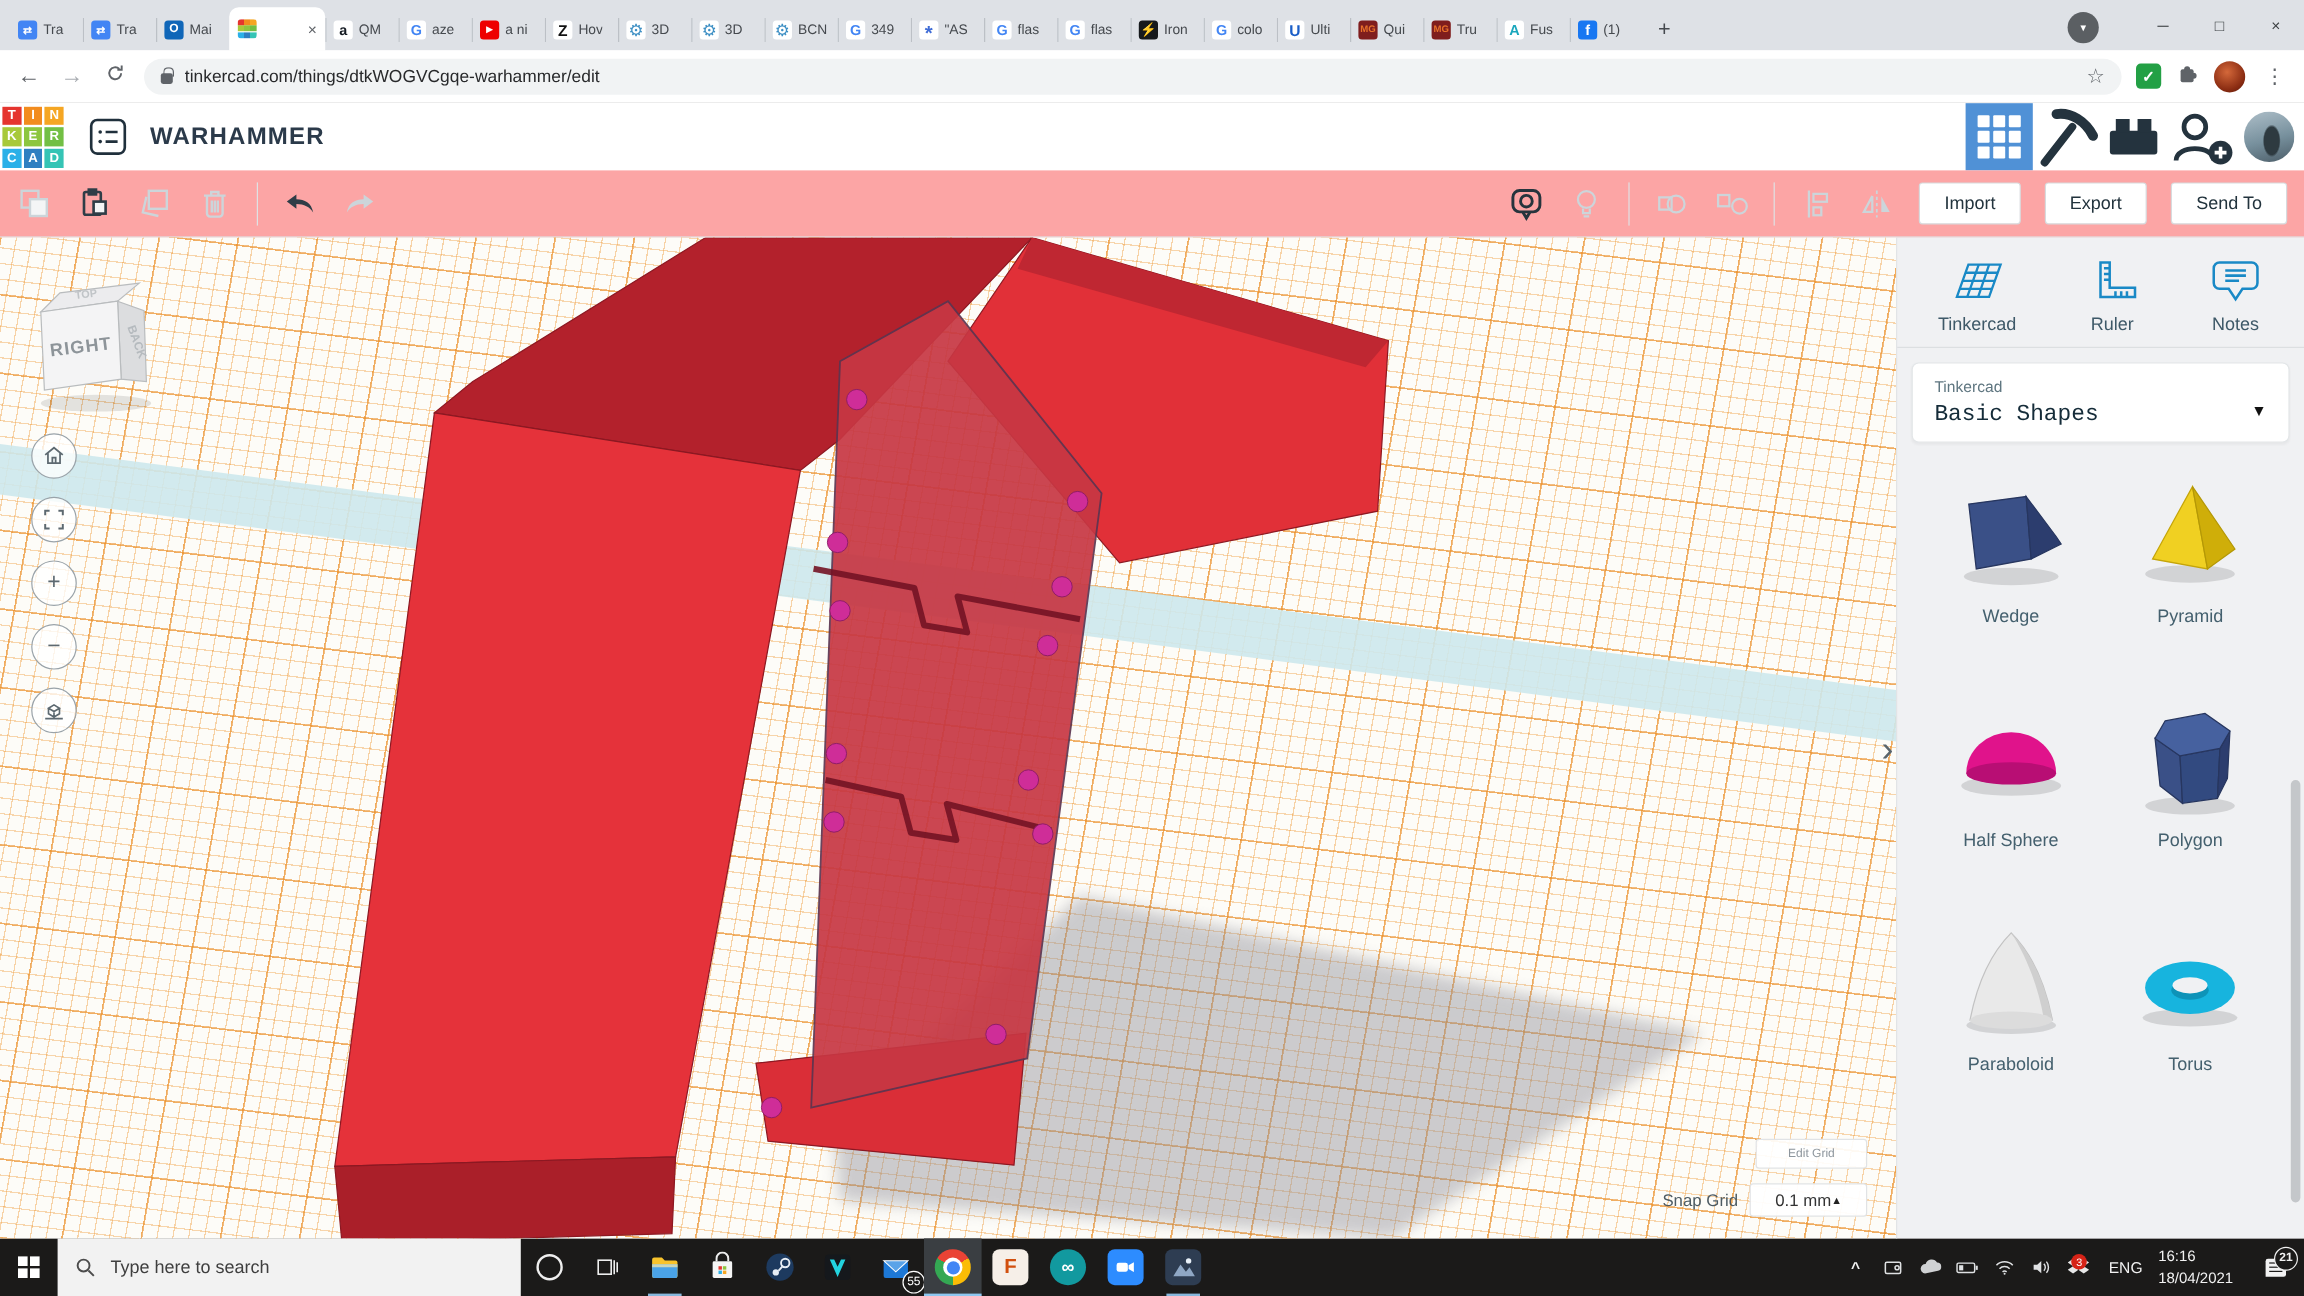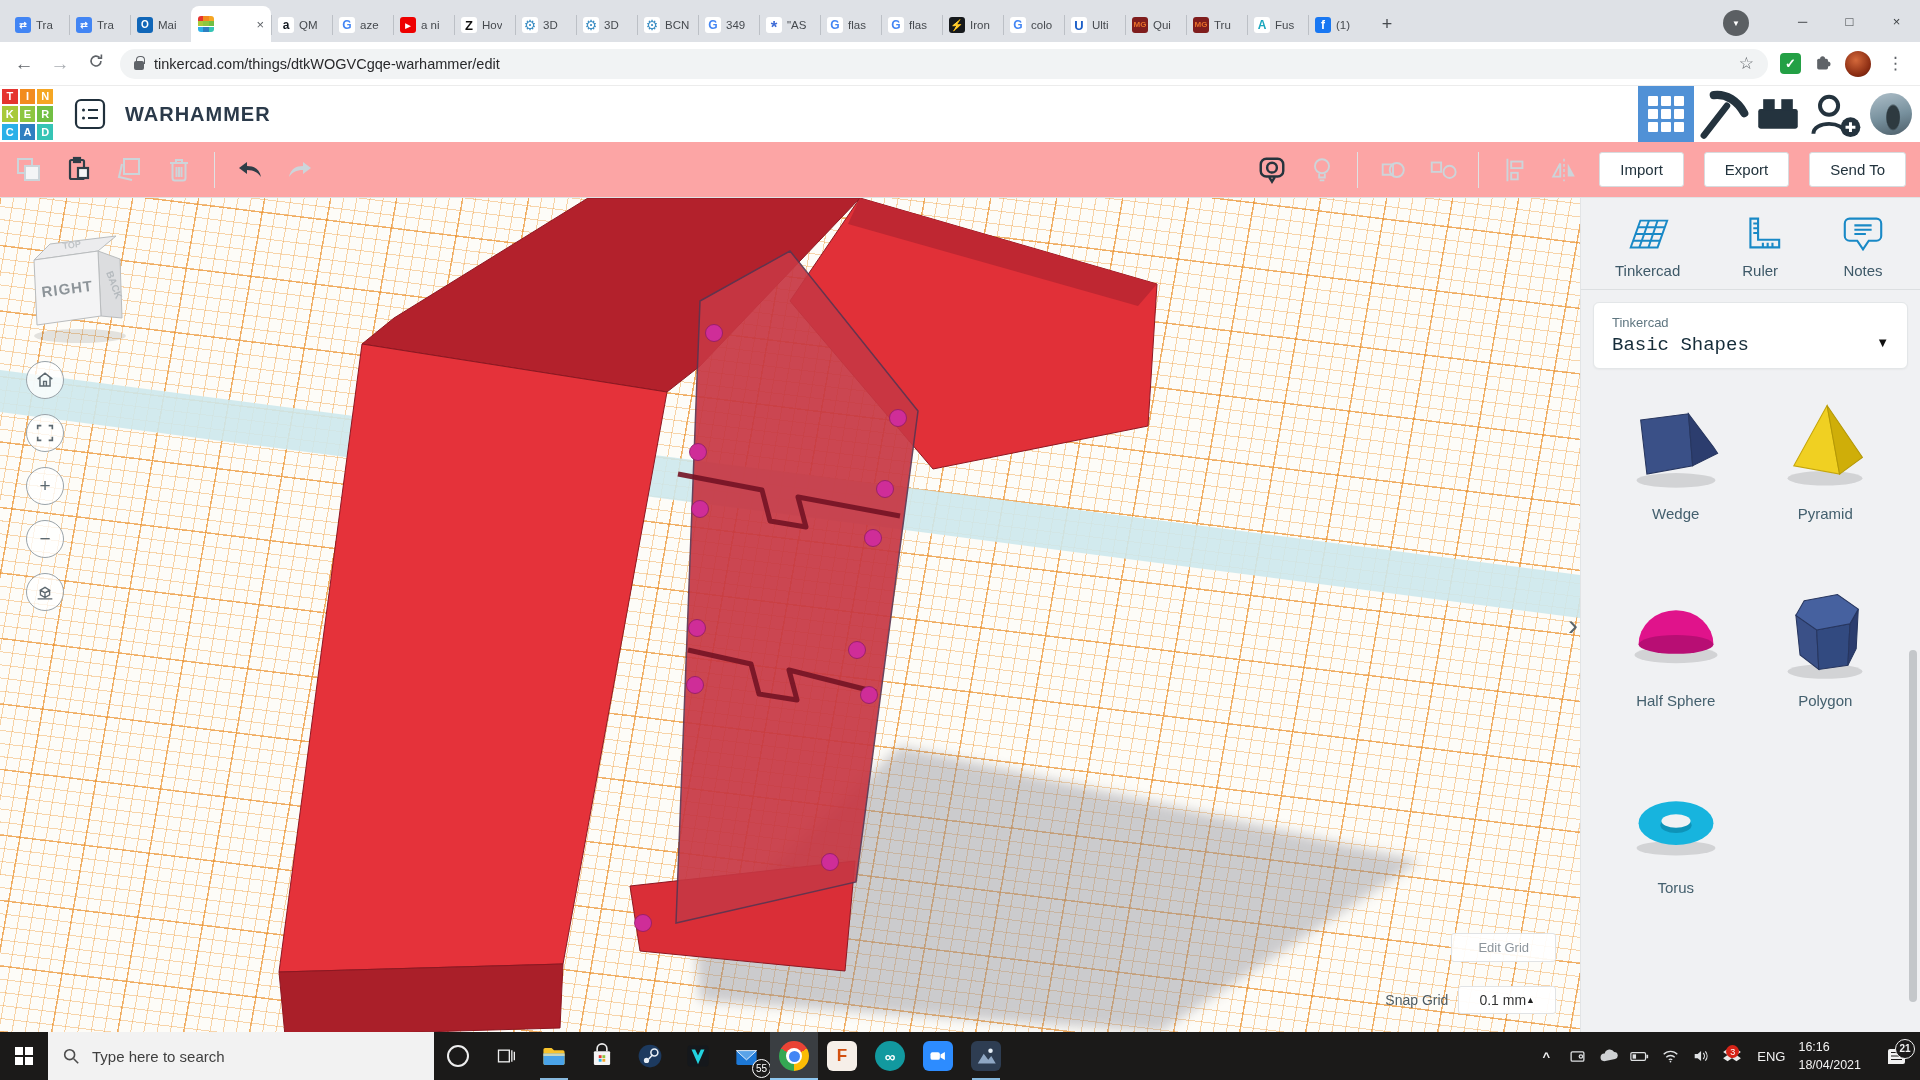--- a/index.html
+++ b/index.html
@@ -85,21 +85,21 @@
     overflow:hidden; }
   .scene { position:absolute; inset:0; width:100%; height:100%; }
 
   .viewcube { position:absolute; left:24px; top:26px; width:112px; height:122px; }
   .navcol { position:absolute; left:26px; top:163px; display:flex; flex-direction:column; gap:15px; }
   .navbtn { width:38px; height:38px; border-radius:50%; background:rgba(255,255,255,.78); border:1px solid #9aa3a9; display:flex; align-items:center; justify-content:center; color:#5d6970; font-size:19px; }
   .navbtn svg { width:22px; height:22px; }
 
   .collapse-chevron { position:absolute; right:2px; top:412px; font-size:30px; color:#5a656c; line-height:1; }
 
-  .editgrid-btn { position:absolute; right:24px; bottom:70px; background:rgba(255,255,255,.92); border:1px solid #e1e3e5; border-radius:3px; padding:6px 26px; font-size:13px; color:#8d959c; }
+  .editgrid-btn { position:absolute; right:24px; bottom:58px; background:rgba(255,255,255,.92); border:1px solid #e1e3e5; border-radius:3px; padding:6px 26px; font-size:10px; color:#8d959c; }
   .snaprow { position:absolute; right:24px; bottom:18px; display:flex; align-items:center; gap:10px; }
   .snap-label { font-size:14px; color:#4d5b63; }
   .snap-btn { background:rgba(255,255,255,.95); border:1px solid #e1e3e5; border-radius:3px; padding:5px 20px; font-size:14px; color:#333; display:flex; align-items:center; gap:0;justify-content:flex-end; }
   .snap-caret { font-size:9px; color:#222; }
 
   
   .panel { width:340px; background:#f0f1f3; border-left:1px solid #e2e4e6; position:relative; flex:none; }
   .panel-tools { display:flex; justify-content:space-between; padding:16px 34px 10px 34px; border-bottom:1px solid #dcdfe1; }
   .ptool { display:flex; flex-direction:column; align-items:center; gap:8px; }
   .ptool svg { width:46px; height:40px; }
@@ -532,20 +532,29 @@
           <ellipse cx="50" cy="88" rx="36" ry="7" fill="#000" opacity="0.12"></ellipse>
           <polygon points="22,34 42,48 44,86 26,72" fill="#3a5087" stroke="#27365f" stroke-width="1"></polygon>
           <polygon points="42,48 74,42 72,82 44,86" fill="#324a80" stroke="#27365f" stroke-width="1"></polygon>
           <polygon points="74,42 82,28 80,66 72,82" fill="#2c3d6e" stroke="#27365f" stroke-width="1"></polygon>
           <polygon points="30,20 62,14 82,28 74,42 42,48 22,34" fill="#46619f" stroke="#27365f" stroke-width="1"></polygon>
         </svg>
         <span class="shape-label">Polygon</span>
       </div>
       <div class="shape">
         <svg viewBox="0 0 100 100">
+          <ellipse cx="50" cy="84" rx="36" ry="7" fill="#000" opacity="0.12"></ellipse>
+          <path d="M50 10 C32 28 22 54 17 80 L83 80 C78 54 68 28 50 10 Z" fill="#e9e9e9" stroke="#c2c2c2" stroke-width="1"></path>
+          <path d="M50 10 C62 28 72 54 76 78 L83 80 C78 54 68 28 50 10 Z" fill="#cfcfcf"></path>
+          <ellipse cx="50" cy="80" rx="33" ry="7" fill="#dcdcdc"></ellipse>
+        </svg>
+        <span class="shape-label">Paraboloid</span>
+      </div>
+      <div class="shape">
+        <svg viewBox="0 0 100 100">
           <ellipse cx="50" cy="78" rx="38" ry="7" fill="#000" opacity="0.12"></ellipse>
           <ellipse cx="50" cy="54" rx="36" ry="21" fill="#17b4de"></ellipse>
           <ellipse cx="50" cy="56" rx="15" ry="7.5" fill="#0e93b8"></ellipse>
           <ellipse cx="50" cy="52" rx="14" ry="6.5" fill="#f0f1f3"></ellipse>
         </svg>
         <span class="shape-label">Torus</span>
       </div>
     </div>
     <div class="panel-scrollbar"></div>
   </div>

